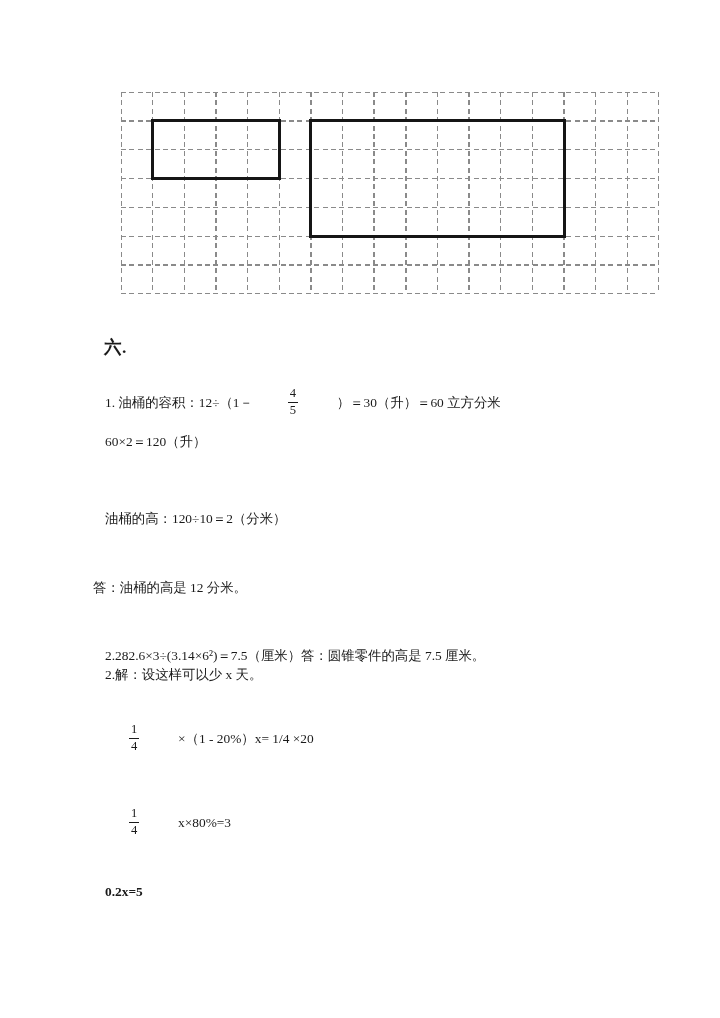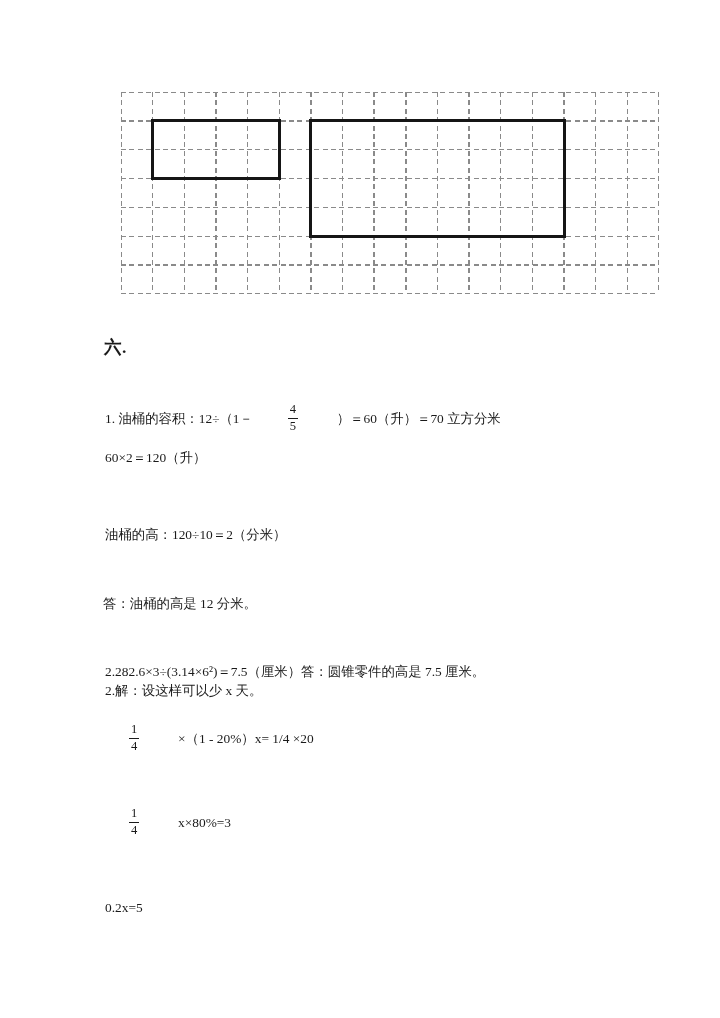--- a/index.html
+++ b/index.html
@@ -52,29 +52,28 @@
   }
   #section-heading {
     left: 104px;
     top: 337px;
     font-size: 17.5px;
     font-weight: bold;
     letter-spacing: 0.5px;
   }
   .body-line {
     font-size: 13.4px;
-    margin-top: 16px;
   }
   #line-1a  { left: 105px; top: 388px; }
   #line-1b  { left: 105px; top: 434px; }
   #line-1c  { left: 105px; top: 511px; }
-  #line-1d  { left: 103px; top: 580px; }
+  #line-1d  { left: 93px; top: 580px; }
   #line-2   { left: 105px; top: 648px; }
   #line-3   { left: 105px; top: 667px; }
-  #line-5   { left: 105px; top: 884px; }
+  #line-5   { left: 105px; top: 884px; font-weight: bold; }
 
   
   .seg { display: inline-block; vertical-align: middle; }
   .gap-md { display: inline-block; width: 26px; }
   .gap-lg { display: inline-block; width: 30px; }
 
   
   .frac {
     display: inline-block;
     vertical-align: middle;
@@ -145,21 +144,21 @@
 <div class="txt" id="section-heading">六.</div>
 
 <div class="txt body-line" id="line-1a">
   <span class="seg">1. 油桶的容积：12÷（1－</span>
   <span class="gap-md"></span>
   <span class="frac">
     <span class="num">4</span>
     <span class="den">5</span>
   </span>
   <span class="gap-lg"></span>
-  <span class="seg">）＝60（升）＝70 立方分米</span>
+  <span class="seg">）＝30（升）＝60 立方分米</span>
 </div>
 
 <div class="txt body-line" id="line-1b">60×2＝120（升）</div>
 
 <div class="txt body-line" id="line-1c">油桶的高：120÷10＝2（分米）</div>
 
 <div class="txt body-line" id="line-1d">答：油桶的高是 12 分米。</div>
 
 <div class="txt body-line" id="line-2">2.282.6×3÷(3.14×6²)＝7.5（厘米）答：圆锥零件的高是 7.5 厘米。</div>
 

